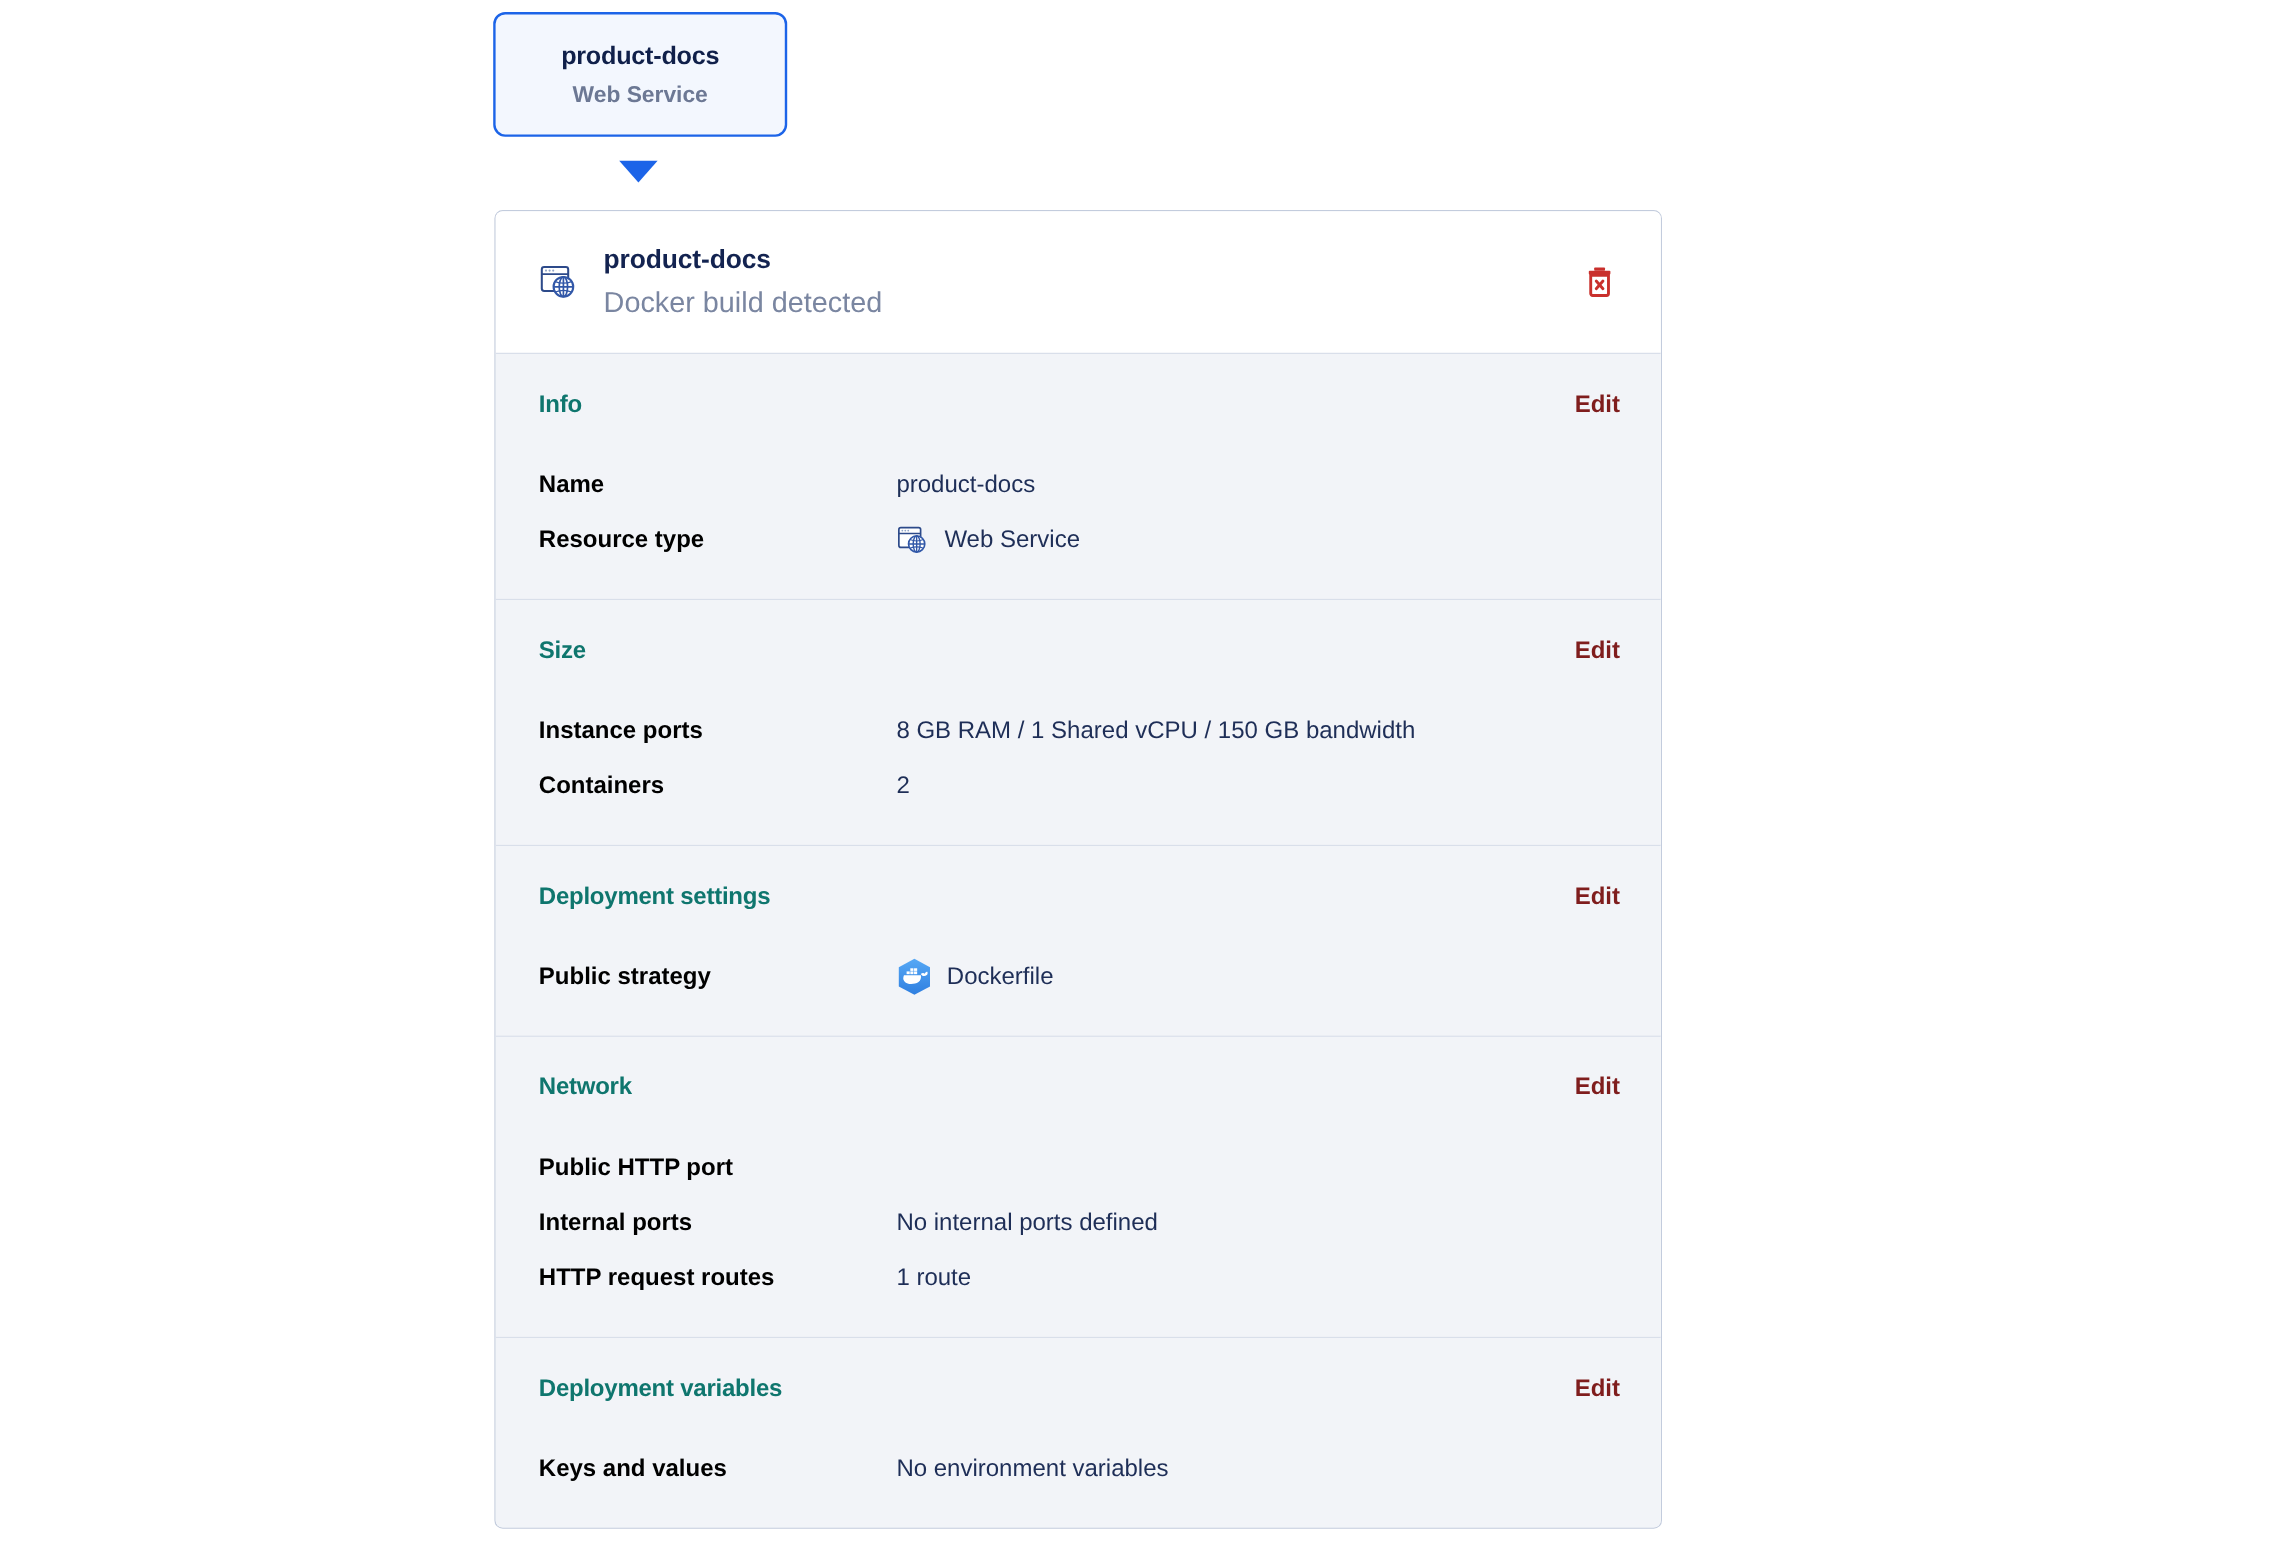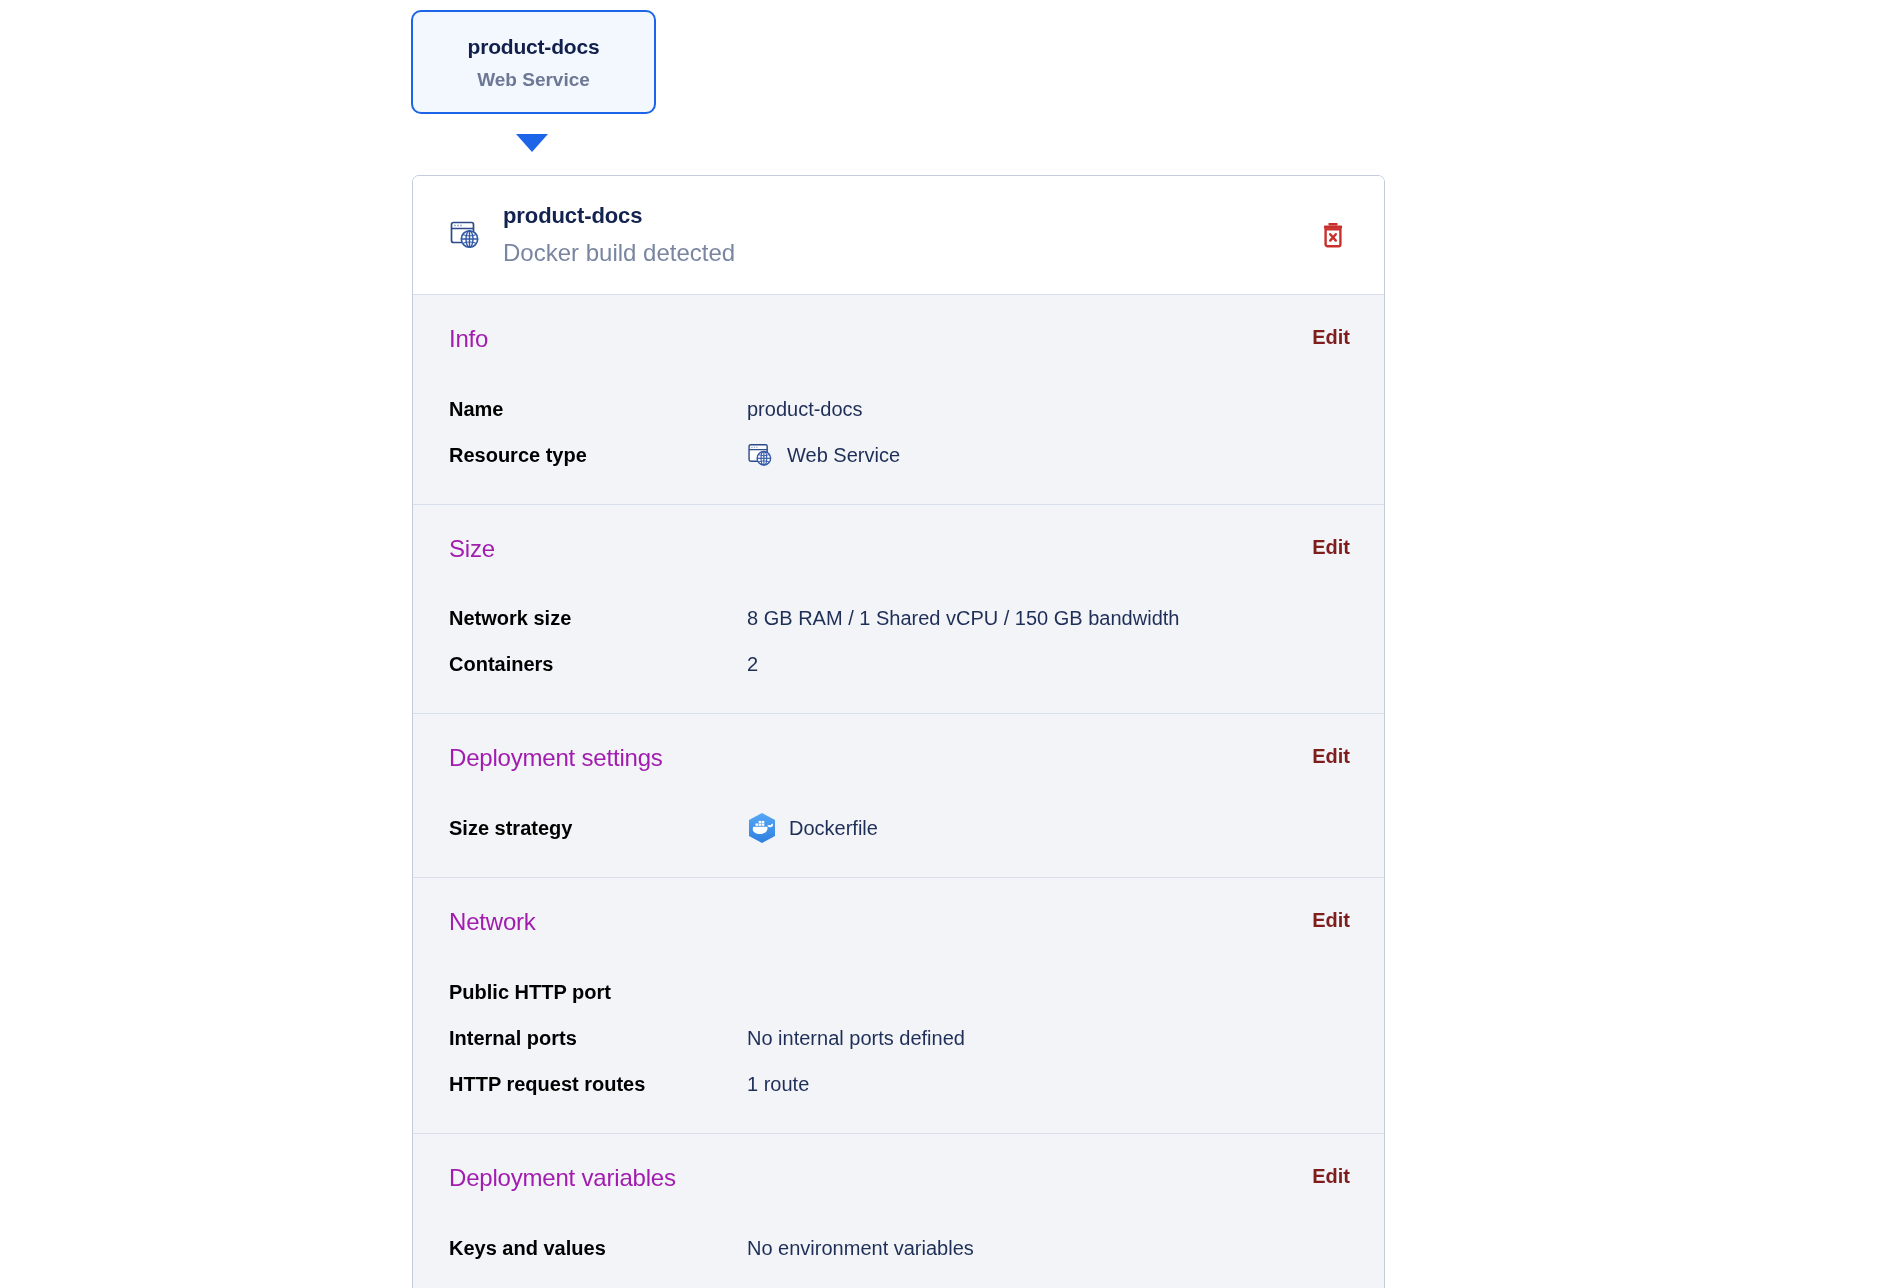--- a/index.html
+++ b/index.html
@@ -113,23 +113,23 @@
     padding: 30px 34px 30px 36px;
     box-sizing: border-box;
   }
   .section-head {
     display: flex;
     align-items: flex-start;
     justify-content: space-between;
     margin-bottom: 18px;
   }
   .section-title {
-    font-size: 24px;
-    font-weight: normal;
-    color: #a21caf;
+    font-size: 20px;
+    font-weight: bold;
+    color: #0f766e;
     letter-spacing: -0.2px;
     line-height: 1.2;
   }
   .edit-link {
     font-size: 20px;
     font-weight: bold;
     color: #7f1d1d;
     cursor: pointer;
     line-height: 1.2;
     text-decoration: none;
@@ -237,37 +237,37 @@
     </div>
   </div>
 
   <div class="section">
     <div class="section-head">
       <div class="section-title">Size</div>
       <a class="edit-link">Edit</a>
     </div>
     <div class="row-spacer"></div>
     <div class="row">
-      <div class="row-label">Network size</div>
+      <div class="row-label">Instance ports</div>
       <div class="row-value">8 GB RAM / 1 Shared vCPU / 150 GB bandwidth</div>
     </div>
     <div class="row">
       <div class="row-label">Containers</div>
       <div class="row-value">2</div>
     </div>
   </div>
 
   <div class="section">
     <div class="section-head">
       <div class="section-title">Deployment settings</div>
       <a class="edit-link">Edit</a>
     </div>
     <div class="row-spacer"></div>
     <div class="row">
-      <div class="row-label">Size strategy</div>
+      <div class="row-label">Public strategy</div>
       <div class="row-value">
         <span class="inline-icon">
           <svg width="30" height="32" viewBox="0 0 30 32" aria-hidden="true">
             <defs>
               <linearGradient id="dockgrad" x1="0" y1="0" x2="0" y2="1">
                 <stop offset="0%" stop-color="#56a8f5"></stop>
                 <stop offset="100%" stop-color="#2f7fe0"></stop>
               </linearGradient>
             </defs>
             <polygon points="15,1 28,8 28,24 15,31 2,24 2,8" fill="url(#dockgrad)"></polygon>

